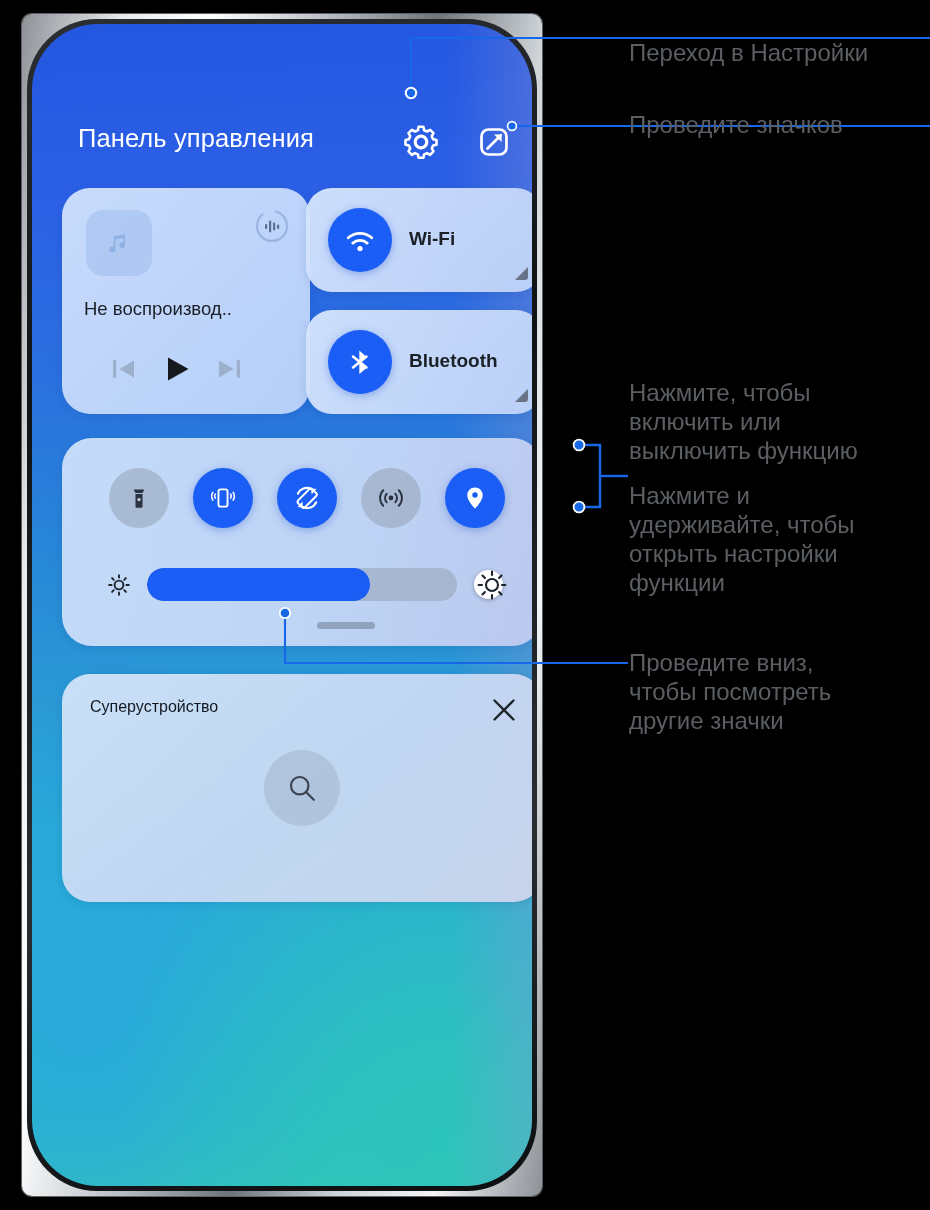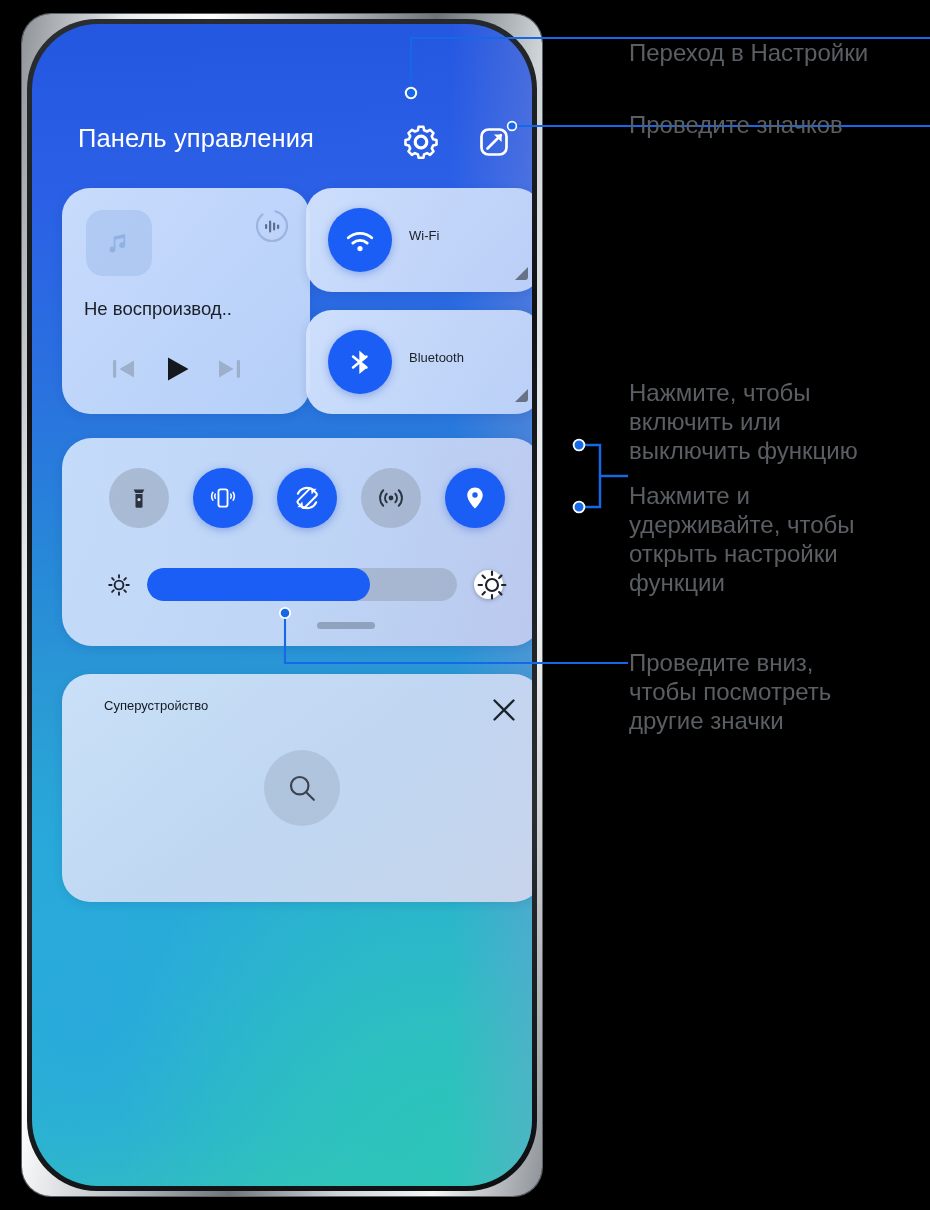--- a/index.html
+++ b/index.html
@@ -1,21 +1,21 @@
 <!DOCTYPE html>
 <html><head>
 <meta charset="utf-8">
 <style>
   html,body{margin:0;padding:0;background:#000;}
   body{width:930px;height:1210px;position:relative;overflow:hidden;
        font-family:"Liberation Sans","DejaVu Sans",sans-serif;}
 
   
   #phone{position:absolute;left:22px;top:14px;width:520px;height:1182px;
-         border-radius:29px;
+         border-radius:10px;
          background:linear-gradient(100deg,#8e9196 0%,#e9ecee 14%,#ffffff 26%,#b9bec4 42%,
                     #6f7479 57%,#cfd4d8 72%,#f4f6f7 85%,#8d9298 100%);
          box-shadow:0 0 0 1px #5d6166, 0 6px 26px rgba(0,0,0,.65);}
   #phone:after{content:"";position:absolute;left:5px;top:5px;right:5px;bottom:5px;
          border-radius:70px;background:linear-gradient(170deg,#2b2f33,#101214 30%,#2a2e32 70%,#0c0e10);}
 
   #screen{position:absolute;left:10px;top:10px;width:500px;height:1162px;
           border-radius:66px;overflow:hidden;z-index:3;
           background:
             radial-gradient(115% 60% at 82% 96%, rgba(44,196,186,.95) 0%, rgba(44,196,186,0) 56%),
@@ -52,21 +52,21 @@
   .mc-prev{left:42px;} .mc-play{left:94px;} .mc-next{left:147px;}
 
   
   .tile{left:274px;width:236px;height:104px;border-radius:26px;
         background:linear-gradient(120deg,rgba(214,229,253,.95),rgba(196,214,249,.92));}
   #tile-wifi{top:164px;}
   #tile-bt{top:286px;}
   .tile-ico{position:absolute;left:22px;top:20px;width:64px;height:64px;border-radius:50%;
             background:#1b5ef5;display:flex;align-items:center;justify-content:center;
             box-shadow:0 2px 8px rgba(20,70,200,.35);}
-  .tile-label{position:absolute;left:103px;top:40px;color:#1b1f26;font-size:13px;}
+  .tile-label{position:absolute;left:103px;top:40px;color:#1b1f26;font-size:19px;font-weight:bold;}
   .tile-corner{position:absolute;right:14px;bottom:12px;width:0;height:0;
                border-left:13px solid transparent;border-bottom:13px solid #596273;
                border-bottom-right-radius:3px;opacity:.85;}
 
   
   #toggles{left:30px;top:414px;width:480px;height:208px;border-radius:30px;
            background:linear-gradient(115deg,rgba(208,226,252,.93) 0%,rgba(203,219,248,.92) 55%,
                       rgba(200,205,240,.90) 100%);}
   .tg{position:absolute;top:30px;width:60px;height:60px;border-radius:50%;
       display:flex;align-items:center;justify-content:center;}
@@ -82,21 +82,21 @@
   #bright .fill{position:absolute;left:0;top:0;height:33px;width:72%;border-radius:17px;background:#1b5ef5;}
   #bright .knob{position:absolute;left:calc(85px + 72% - 19px);top:7px;width:29px;height:29px;
                 border-radius:50%;background:#fff;box-shadow:0 1px 4px rgba(0,0,0,.28);}
   #grip{position:absolute;left:255px;top:184px;width:58px;height:7px;border-radius:4px;
         background:rgba(118,133,158,.62);}
 
   
   #superdev{left:30px;top:650px;width:480px;height:228px;border-radius:28px;
             background:linear-gradient(145deg,rgba(213,230,250,.93) 0%,rgba(205,219,244,.92) 50%,
                        rgba(214,216,238,.90) 100%);}
-  #sd-title{position:absolute;left:42px;top:24px;color:#141820;font-size:13px;}
+  #sd-title{position:absolute;left:28px;top:24px;color:#141820;font-size:16px;}
   #sd-close{position:absolute;right:22px;top:20px;width:32px;height:32px;}
   #sd-search{position:absolute;left:50%;margin-left:-38px;top:76px;width:76px;height:76px;
              border-radius:50%;background:rgba(155,172,196,.45);
              display:flex;align-items:center;justify-content:center;}
   #sd-desc{position:absolute;left:26px;top:165px;width:428px;text-align:center;
            color:#3b4150;font-size:15.2px;line-height:21px;}
   #sd-desc .lnk{color:#1b5ef5;}
 
   
   .ann{position:absolute;color:#5b5f63;font-size:24px;line-height:29px;z-index:8;white-space:pre-line;}

